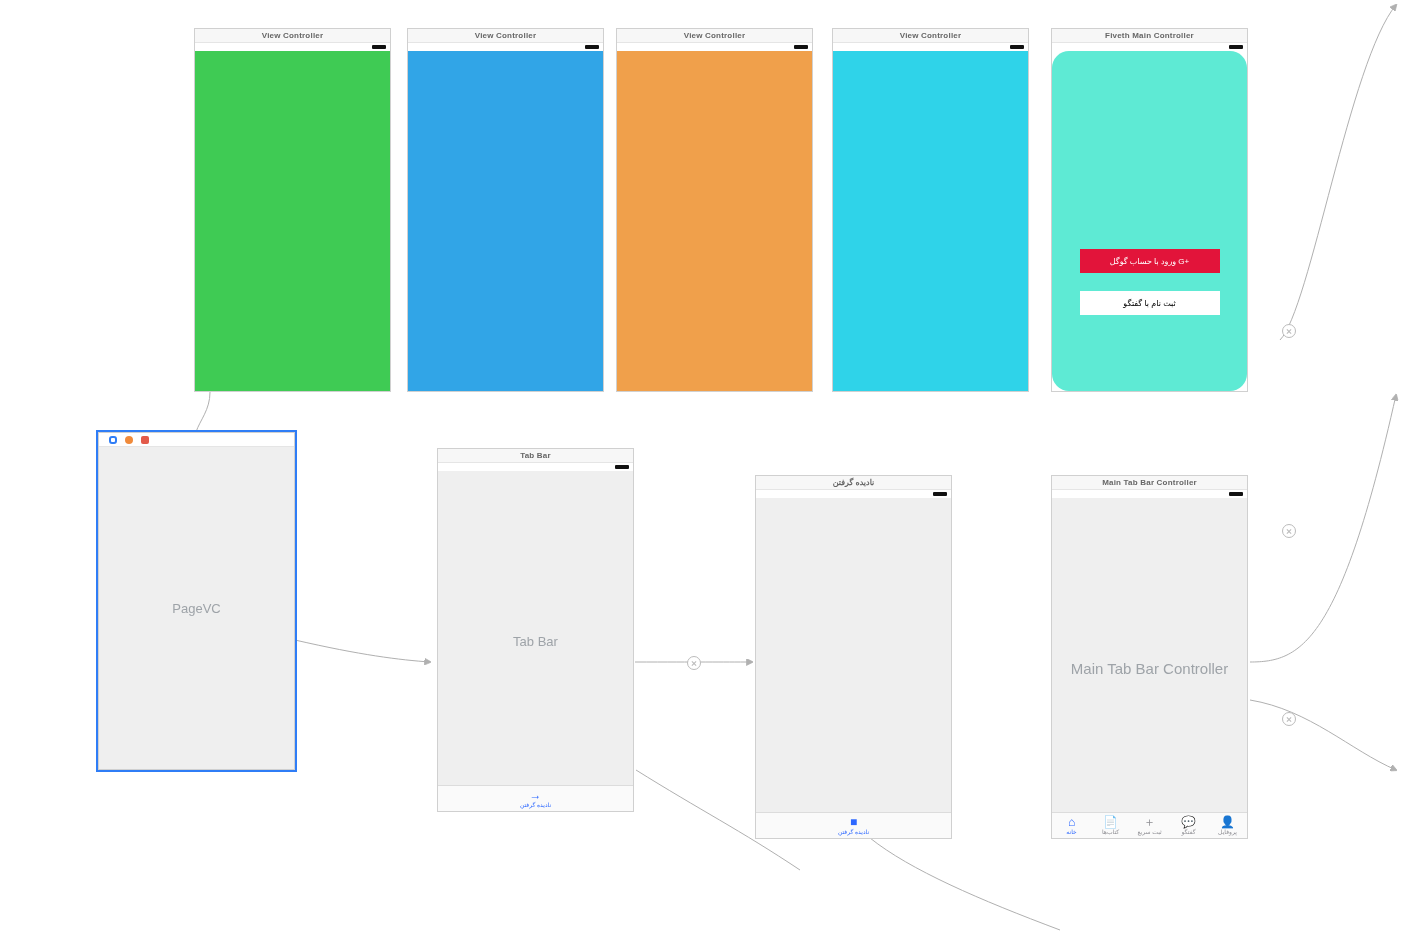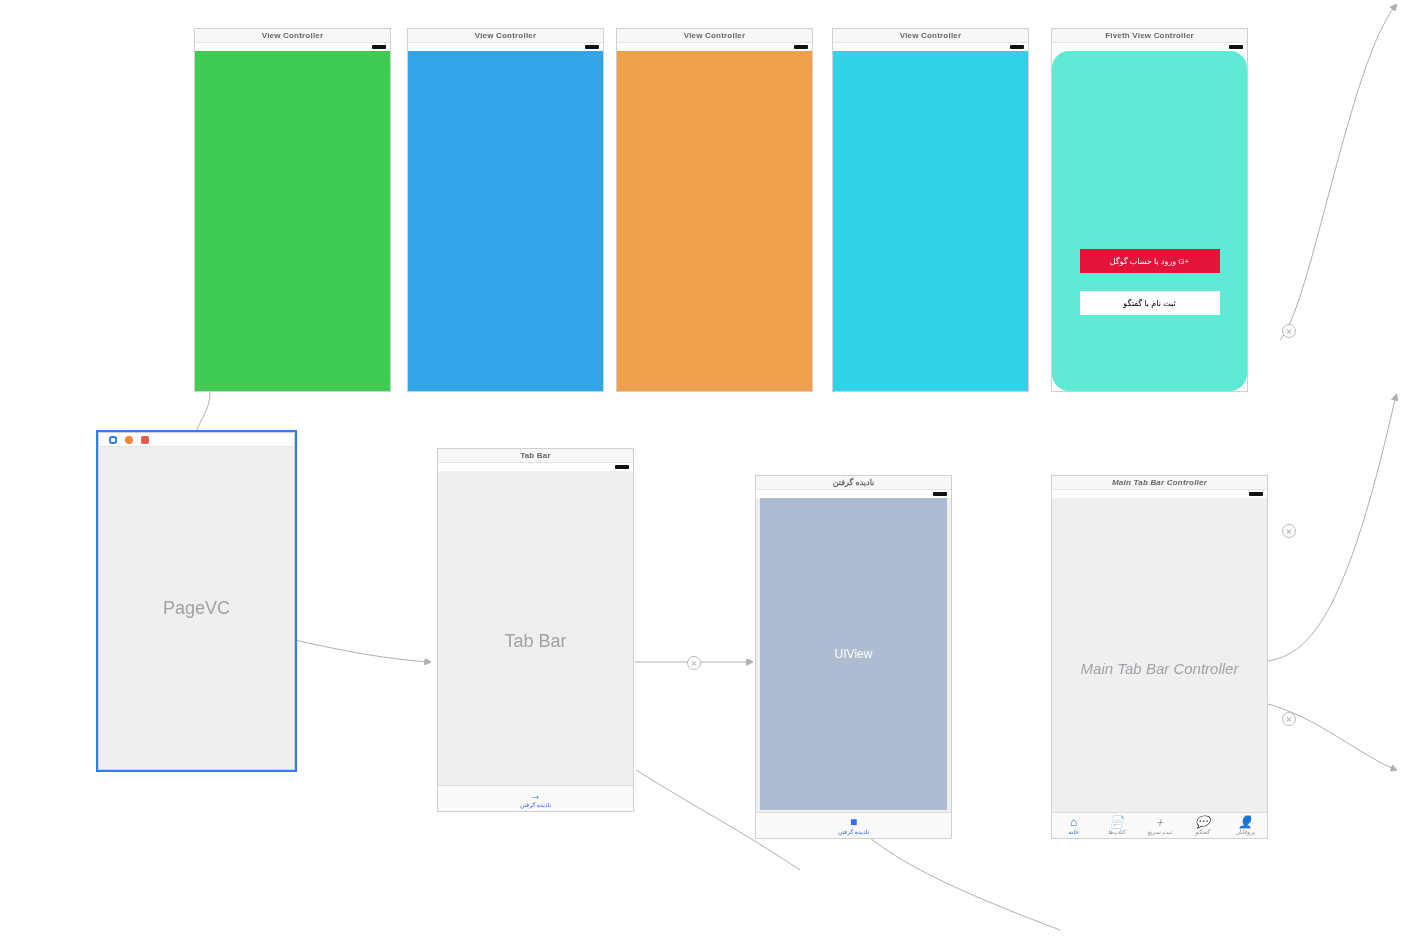--- a/index.html
+++ b/index.html
@@ -4,21 +4,21 @@
 <style>
   * { box-sizing: border-box; margin: 0; padding: 0; }
   html, body { width: 1404px; height: 944px; background: #fff; font-family: -apple-system, "Helvetica Neue", Arial, sans-serif; overflow: hidden; }
   .canvas { position: relative; width: 1404px; height: 944px; padding-left: 44px; }
   .scene { position: absolute; border: 1px solid #d0d0d0; background: #fff; }
   .scene .titlebar { height: 14px; line-height: 14px; font-size: 8px; text-align: center; color: #666; background: #f7f7f7; border-bottom: 1px solid #e5e5e5; font-weight: 600; letter-spacing: .2px; }
   .scene .statusbar { height: 8px; position: relative; }
   .scene .statusbar::after { content:""; position:absolute; right:4px; top:2px; width:14px; height:4px; border-radius:1px; background:#111; }
   .scene .body { position: relative; width: 100%; }
   .top .body { height: 340px; }
-  .scene .centered { position:absolute; inset:0; display:flex; align-items:center; justify-content:center; color:#9ea3a8; font-size:18px; font-weight:500; }
+  .scene .centered { position:absolute; inset:0; display:flex; align-items:center; justify-content:center; color:#9ea3a8; font-size:13px; font-weight:500; }
   .scene.selected { outline: 2px solid #2f7df6; }
 
   
   .body.green  { background:#3fcb54; }
   .body.blue   { background:#31a5e7; }
   .body.orange { background:#f0a04b; }
   .body.cyan   { background:#2fd3e9; }
   .body.black  { background:#5eead4;border-radius:17px; }
 
   
@@ -101,21 +101,21 @@
     <div class="body orange"></div>
   </div>
 
   <div class="scene top" style="left:832px; top:28px; width:197px;">
     <div class="titlebar">View Controller</div>
     <div class="statusbar"></div>
     <div class="body cyan"></div>
   </div>
 
   <div class="scene top" style="left:1051px; top:28px; width:197px;">
-    <div class="titlebar">Fiveth View Controller</div>
+    <div class="titlebar">Fiveth Main Controller</div>
     <div class="statusbar"></div>
     <div class="body black">
       <div class="login-btn btn-google">ورود با حساب گوگل  G+</div>
       <div class="login-btn btn-email">ثبت نام با گفتگو</div>
     </div>
   </div>
 
   <div class="scene pagevc selected" style="left:98px; top:432px; width:197px;">
     <div class="header-dots">
       <span class="dot a"></span>
@@ -138,31 +138,30 @@
           <span>نادیده گرفتن</span>
         </div>
       </div>
     </div>
   </div>
 
   <div class="scene bottom" style="left:755px; top:475px; width:197px;">
     <div class="titlebar">نادیده گرفتن</div>
     <div class="statusbar"></div>
     <div class="body" style="height:340px;">
-      <div class="uiview-fill">UIView</div>
       <div class="tabbar">
         <div class="tab active">
           <span class="ticon">■</span>
           <span>نادیده گرفتن</span>
         </div>
       </div>
     </div>
   </div>
 
-  <div class="scene bottom" style="left:1051px; top:475px; width:217px;font-style:italic;">
+  <div class="scene bottom" style="left:1051px; top:475px; width:197px;">
     <div class="titlebar">Main Tab Bar Controller</div>
     <div class="statusbar"></div>
     <div class="body" style="height:340px;">
       <div class="centered" style="font-size:15px;">Main Tab Bar Controller</div>
       <div class="tabbar">
         <div class="tab active">
           <span class="ticon">⌂</span>
           <span>خانه</span>
         </div>
         <div class="tab">

